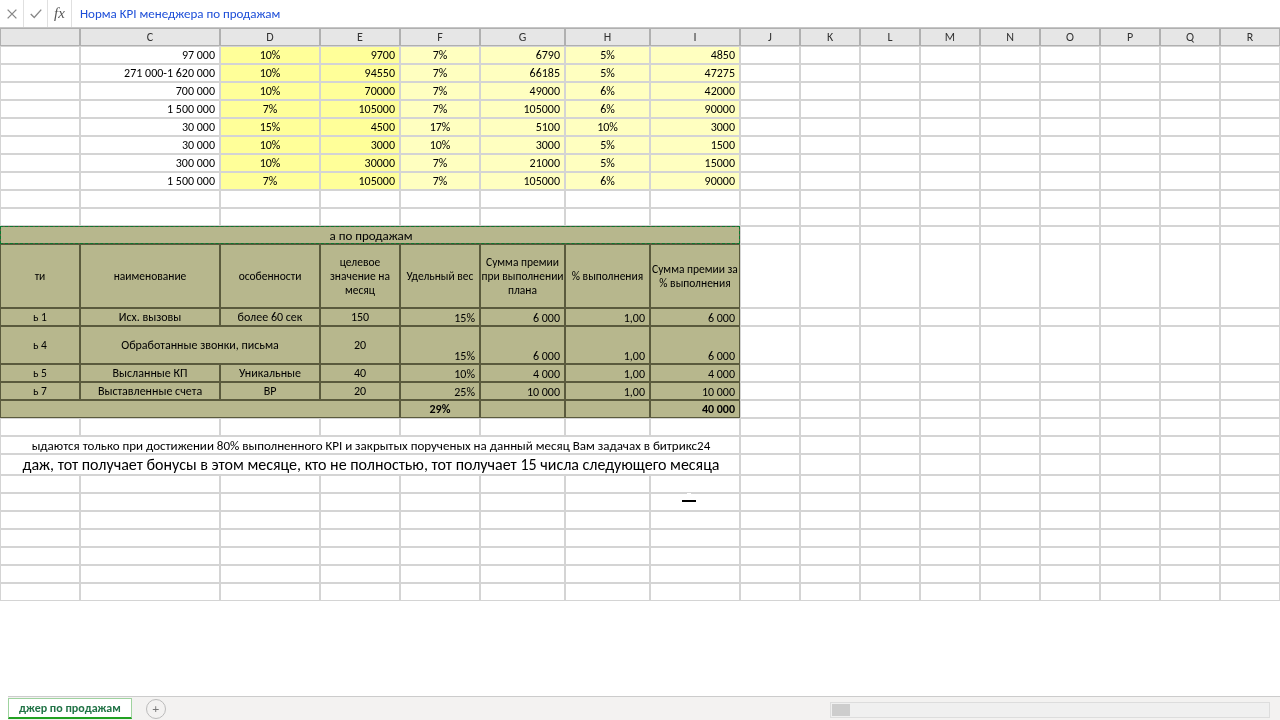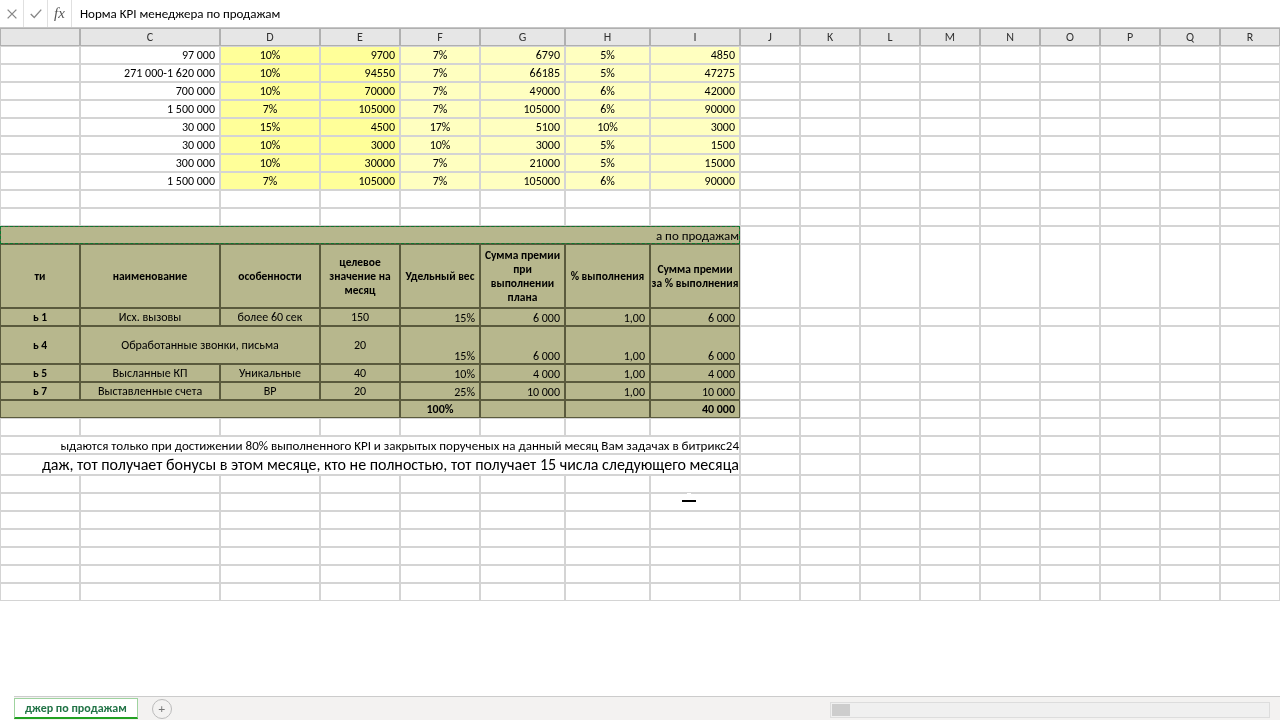--- a/index.html
+++ b/index.html
@@ -1,35 +1,35 @@
 <!DOCTYPE html>
 <html><head>
 <meta charset="utf-8">
 <style>
   html,body{margin:0;padding:0;font-family:Calibri,Arial,sans-serif;font-size:12px;color:#000;background:#fff;overflow:hidden}
   *{box-sizing:border-box}
   .formula-bar{display:flex;align-items:center;height:28px;border-bottom:1px solid #c6c6c6;background:#fff}
   .fb-btn{width:24px;height:100%;display:flex;align-items:center;justify-content:center;color:#888;font-size:14px;border-right:1px solid #e0e0e0}
   .fb-btn svg{width:14px;height:14px}
   .fx{font-style:italic;font-family:"Times New Roman",serif;font-size:15px;color:#555}
-  .fb-inp{flex:1;padding:0 8px;font-size:13px;color:#000000}
+  .fb-inp{flex:1;padding:0 8px;font-size:13px;color:#1d4ed8}
   .sheet{position:relative;width:100%;height:624px;overflow:hidden}
   .grid{position:absolute;left:0;top:0}
   .grid td{border:1px solid #d4d4d4;height:18px;min-width:60px}
   .hdr-row td{background:#e6e6e6;text-align:center;font-size:12px;color:#333;height:18px;border:1px solid #b0b0b0}
   .num{text-align:right;padding-right:4px}
   .ctr{text-align:center}
   .yel{background:#ffff99}
   .yel2{background:#ffffc0}
   .olive-b{background:#b7b78d;border:1px solid #5a5a3d !important}
-  .bhead{font-weight:bold;text-align:center;vertical-align:middle;font-size:11.5px}
+  .bhead{font-weight:normal;text-align:center;vertical-align:middle;font-size:11.5px}
   .sum-row td{font-weight:bold}
-  .txt{text-align:right;padding-left:2px;font-size:13px}
+  .txt{text-align:center;padding-left:2px;font-size:13px}
   .marching{outline:1.5px dashed #0a7a2f;outline-offset:-1px}
-  .tab-bar{position:absolute;bottom:0;left:14px;right:0;height:24px;background:#f3f2f1;border-top:1px solid #ccc;display:flex;align-items:center}
+  .tab-bar{position:absolute;bottom:0;left:8px;right:0;height:24px;background:#f3f2f1;border-top:1px solid #ccc;display:flex;align-items:center}
   .tab{padding:2px 10px;border:1px solid #9fd39f;border-bottom:2px solid #21a121;background:#fff;color:#217346;font-weight:bold;font-size:12px}
   .plus{width:20px;height:20px;border:1px solid #bbb;border-radius:50%;margin-left:14px;display:flex;align-items:center;justify-content:center;color:#777;font-size:13px}
   .scroll-h{position:absolute;right:10px;bottom:2px;width:440px;height:16px;background:#f0f0f0;border:1px solid #ddd}
   .scroll-h .thumb{position:absolute;left:1px;top:1px;width:18px;height:12px;background:#cdcdcd}
   .cursor-plus{position:absolute;width:14px;height:14px;pointer-events:none}
   .cursor-plus:before,.cursor-plus:after{content:"";position:absolute;background:#000}
   .cursor-plus:before{left:6px;top:0;width:2px;height:14px}
   .cursor-plus:after{top:6px;left:0;height:2px;width:14px}
   .cursor-plus .w:before,.cursor-plus .w:after{content:"";position:absolute;background:#fff}
   .cursor-plus .w:before{left:5px;top:-1px;width:4px;height:16px}
@@ -368,21 +368,21 @@
           <td></td>
           <td></td>
           <td></td>
           <td></td>
           <td></td>
           <td></td>
           <td></td>
         </tr>
         <tr class="sum-row">
           <td class="olive-b" colspan="4"></td>
-          <td class="olive-b ctr">100%</td>
+          <td class="olive-b ctr">29%</td>
           <td class="olive-b"></td>
           <td class="olive-b"></td>
           <td class="olive-b num" style="position:relative">40 000</td>
           <td></td>
           <td></td>
           <td></td>
           <td></td>
           <td></td>
           <td></td>
           <td></td>

